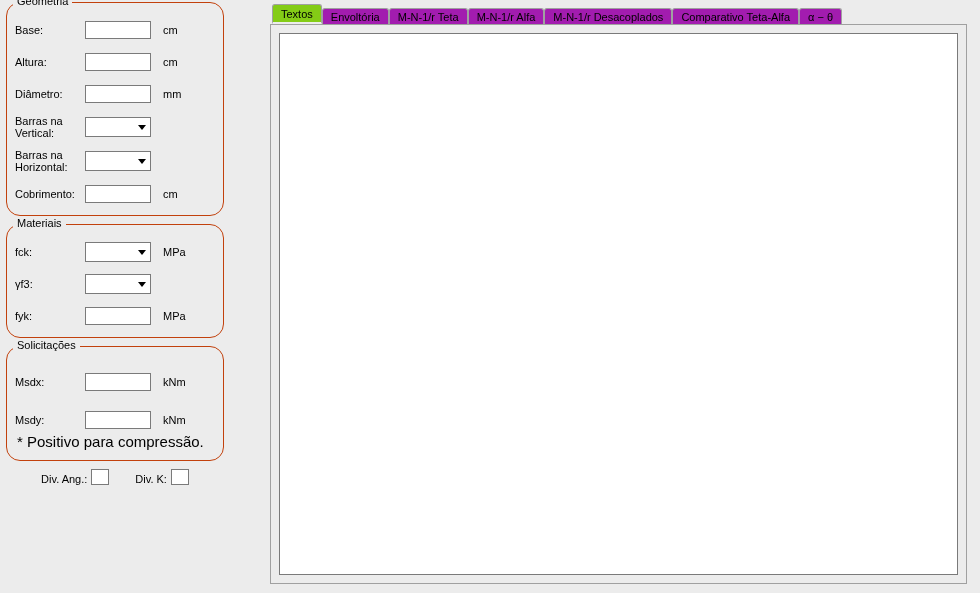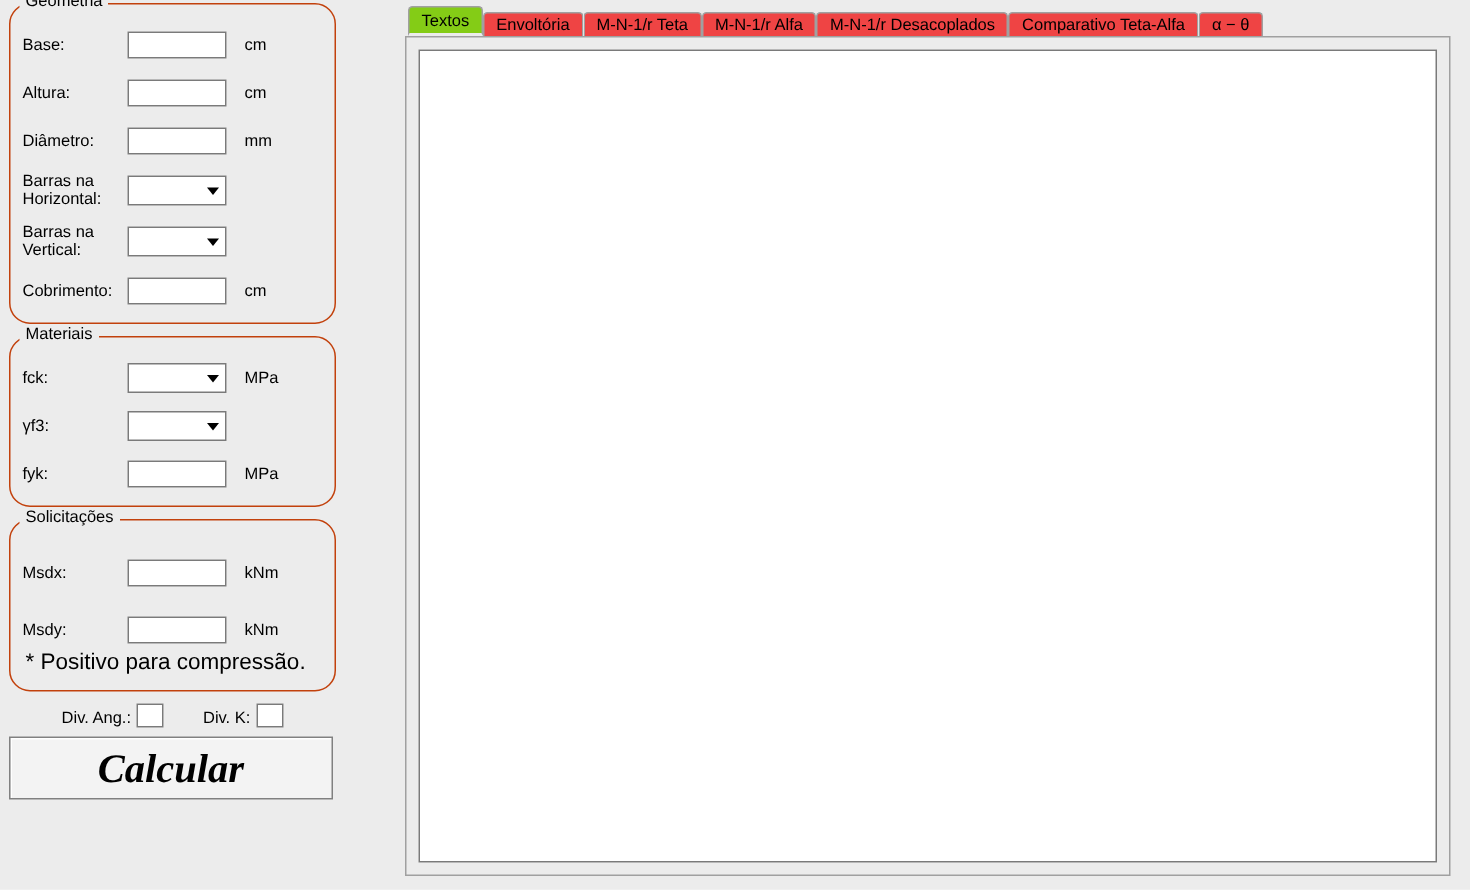--- a/index.html
+++ b/index.html
@@ -120,21 +120,21 @@
   }
   .tabs {
     display:flex;
     align-items:flex-end;
     height:20px;
     margin-left:2px;
   }
   .tab {
     border:1px solid #A0A0A0;
     border-bottom:none;
-    background:#ef4444;
+    background:#a21caf;
     padding:2px 8px 2px 8px;
     font-size:11px;
     margin-right:0px;
     border-top-left-radius:3px;
     border-top-right-radius:3px;
     position:relative;
     top:1px;
     cursor:pointer;
     white-space:nowrap;
   }
@@ -184,30 +184,30 @@
         <span class="unit">cm</span>
       </div>
 
       <div class="row">
         <span class="label">Diâmetro:</span>
         <input class="input-text" value="" style="">
         <span class="unit">mm</span>
       </div>
 
       <div class="row">
+        <span class="label twoline">Barras na Vertical:</span>
+        <div class="select">
+          <span></span>
+          <span class="arrow"></span>
+        </div>
+        <span class="unit"></span>
+      </div>
+
+      <div class="row">
         <span class="label twoline">Barras na Horizontal:</span>
-        <div class="select">
-          <span></span>
-          <span class="arrow"></span>
-        </div>
-        <span class="unit"></span>
-      </div>
-
-      <div class="row">
-        <span class="label twoline">Barras na Vertical:</span>
         <div class="select">
           <span></span>
           <span class="arrow"></span>
         </div>
         <span class="unit"></span>
       </div>
 
       <div class="row">
         <span class="label">Cobrimento:</span>
         <input class="input-text" value="" style="">
@@ -263,23 +263,20 @@
     </div>
 
     <div class="divline">
       <span>Div. Ang.:</span>
       <input class="small-input" value="" style="">
       <span style="width:18px"></span>
       <span>Div. K:</span>
       <input class="small-input" value="" style="">
     </div>
 
-    <div class="big-btn">
-      <span>Calcular</span>
-    </div>
 
   </div>
 
   <div class="right-pane">
     <div class="tabs">
       <div class="tab active"><span>Textos</span></div>
       <div class="tab"><span>Envoltória</span></div>
       <div class="tab"><span>M-N-1/r Teta</span></div>
       <div class="tab"><span>M-N-1/r Alfa</span></div>
       <div class="tab"><span>M-N-1/r Desacoplados</span></div>

